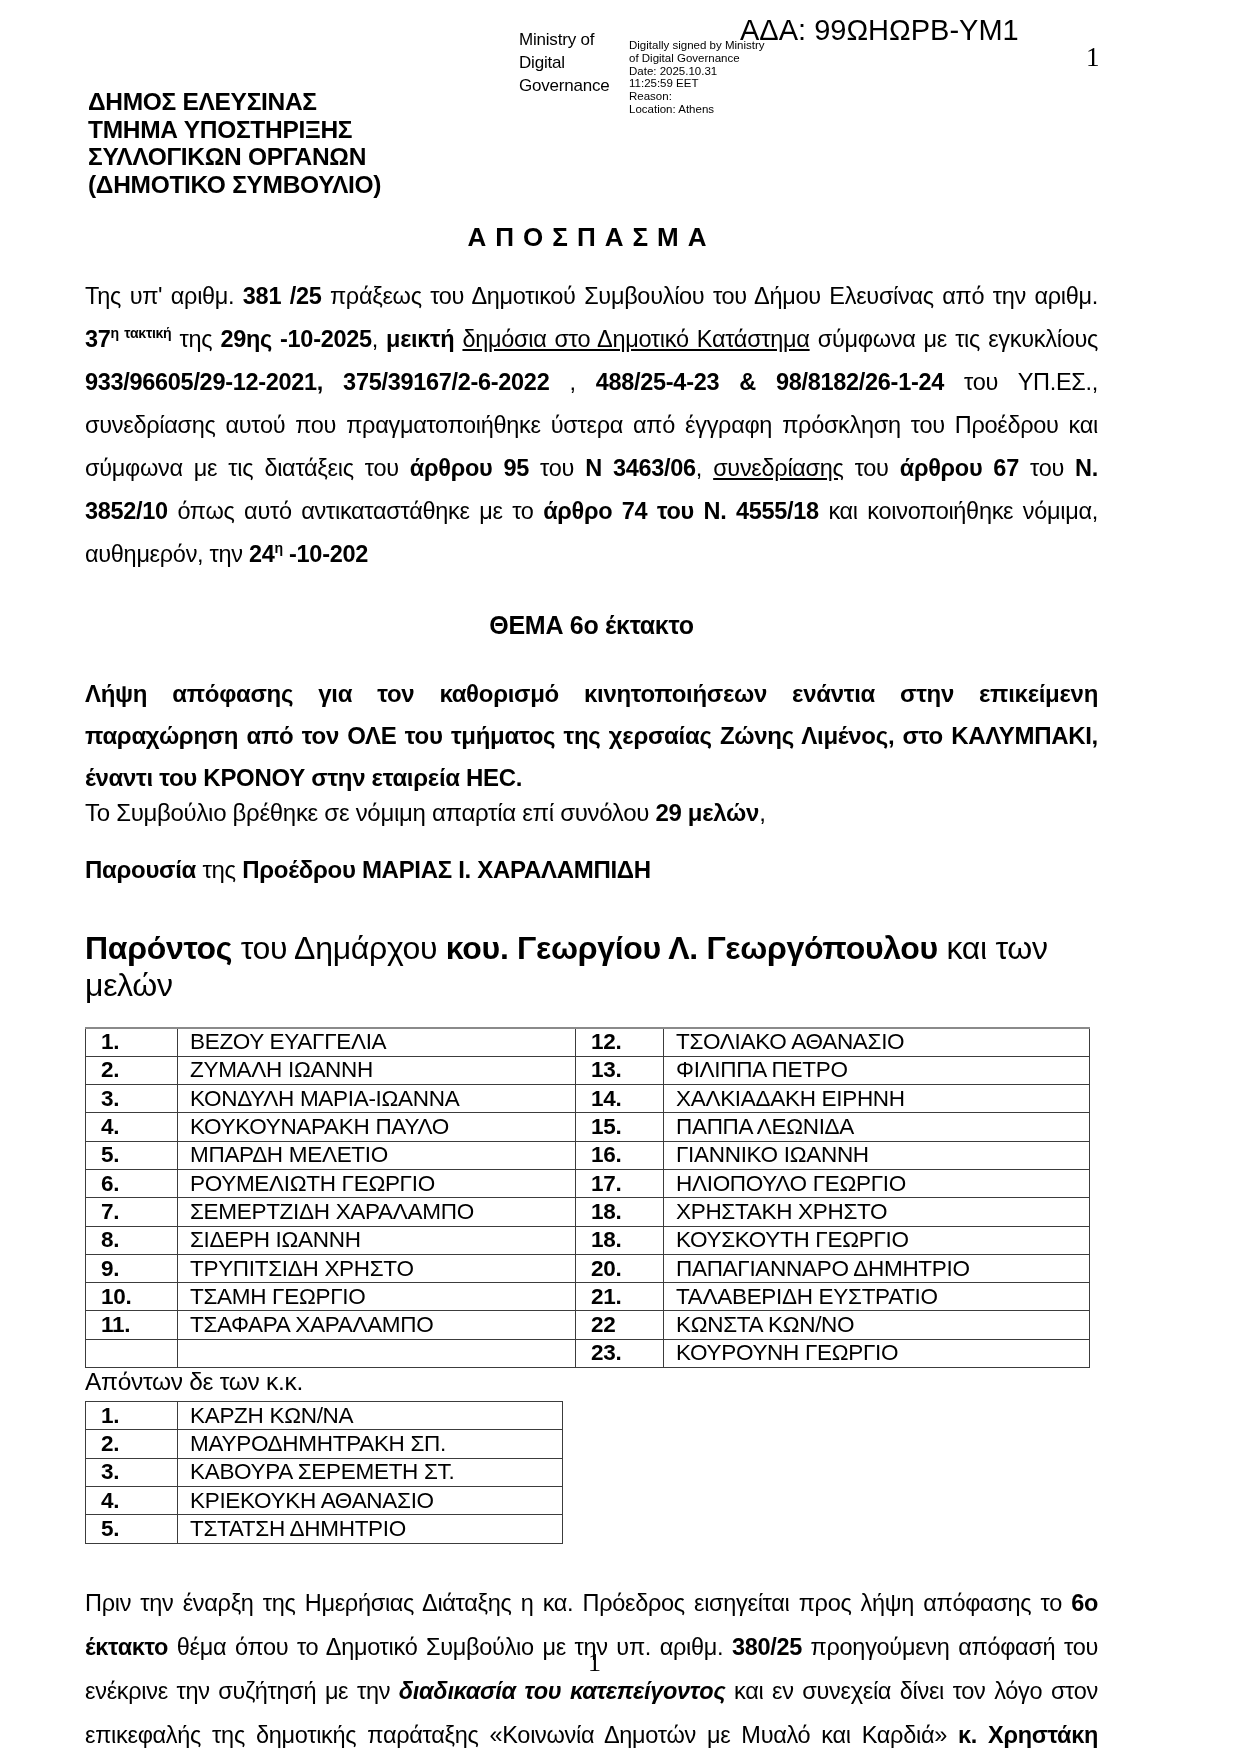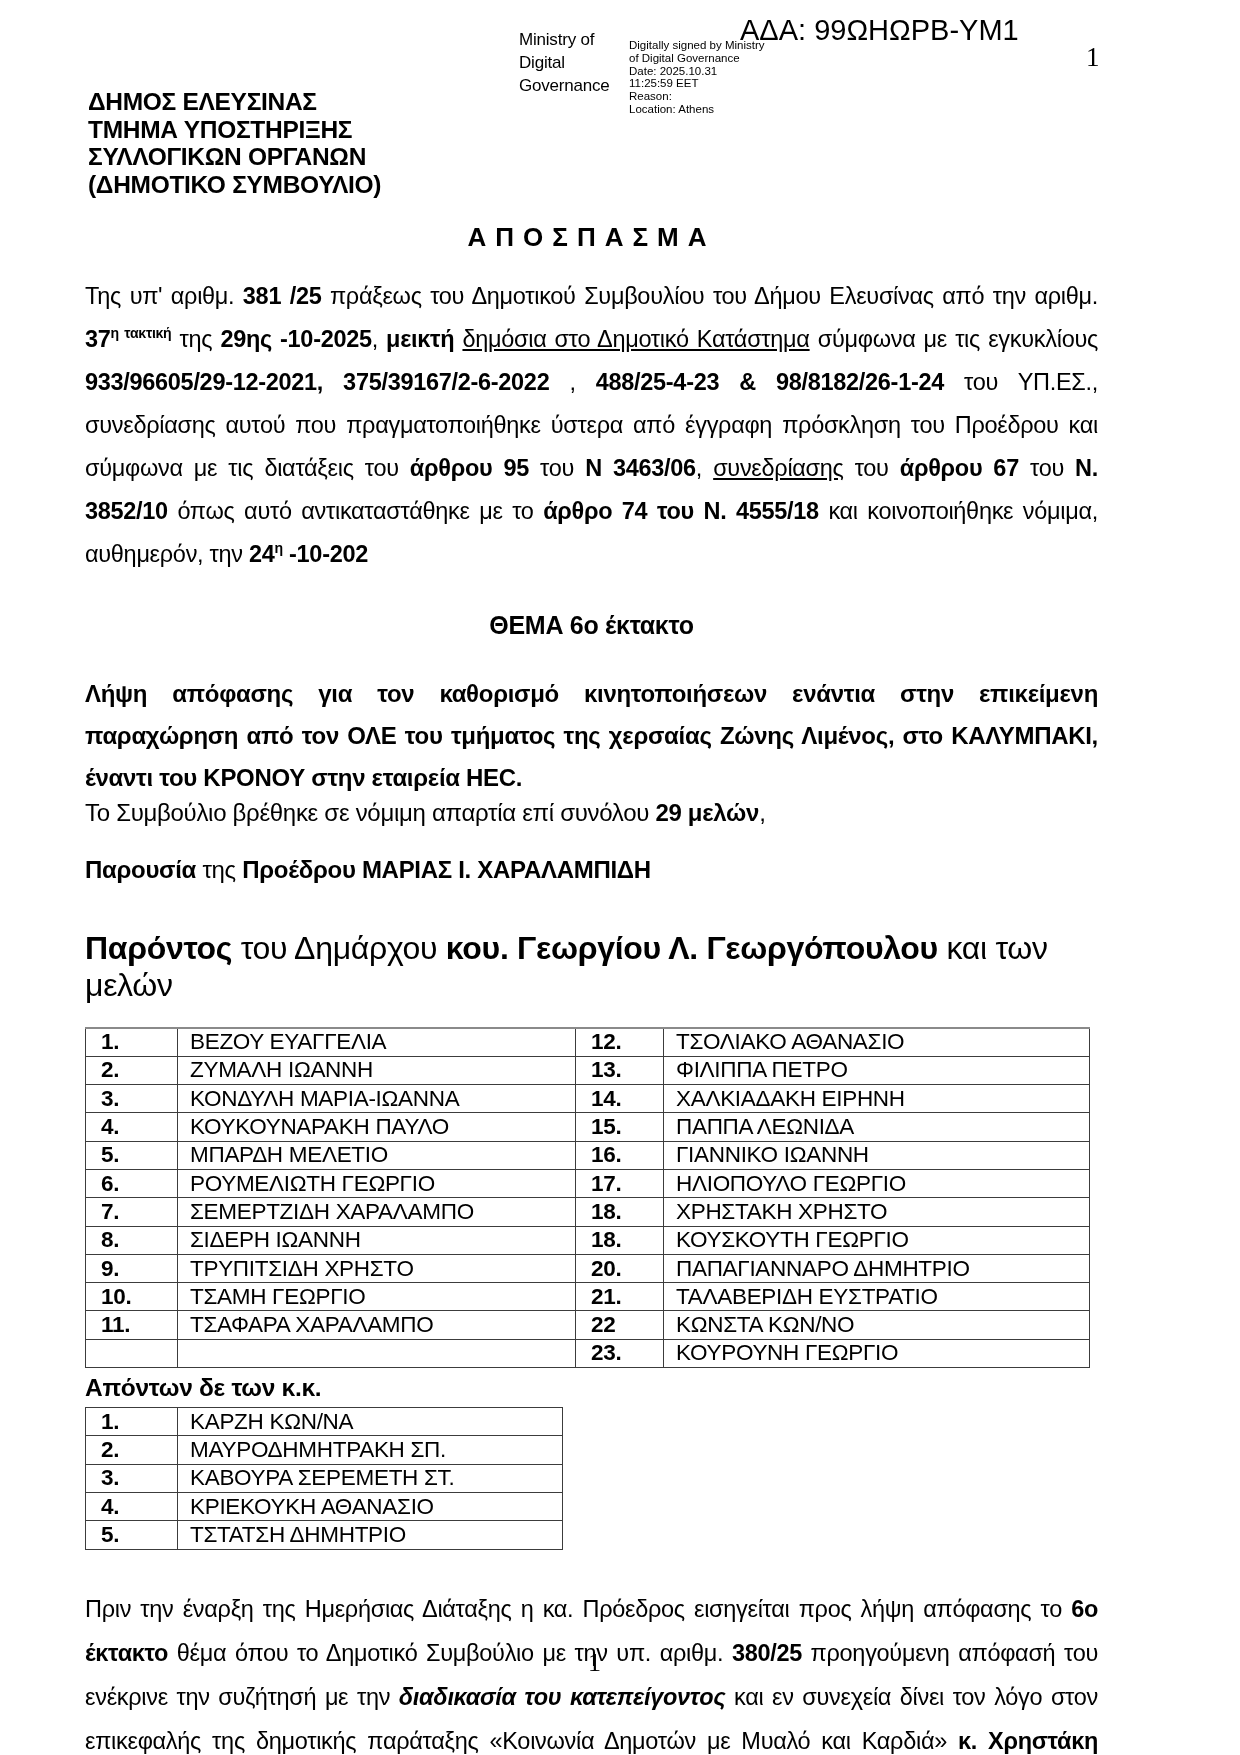--- a/index.html
+++ b/index.html
@@ -78,22 +78,22 @@
     vertical-align:middle;
   }
   .present-table { border-top:2.5px solid #8a8a8a; }
   td.num { font-weight:bold; padding-left:15px; }
   td.nm  { padding-left:12px; }
   .present-table td:nth-child(1){ width:92px; }
   .present-table td:nth-child(2){ width:398px; }
   .present-table td:nth-child(3){ width:88px; }
   .absent-table td:nth-child(1){ width:92px; }
   .absent-heading {
-    font-weight:bold; font-size:24.5px;
-    margin-top:6px; margin-bottom:5px;
+    font-weight:normal; font-size:24.5px;
+    margin-top:0; margin-bottom:5px;
   }
   .closing {
     margin-top:37px;
     font-size:23.5px; line-height:44px;
     text-align:justify;
   }
   .pagenum-bottom {
     position:absolute; top:1648px; left:588px;
     font-family:"Liberation Serif", serif; font-size:26px;
   }

